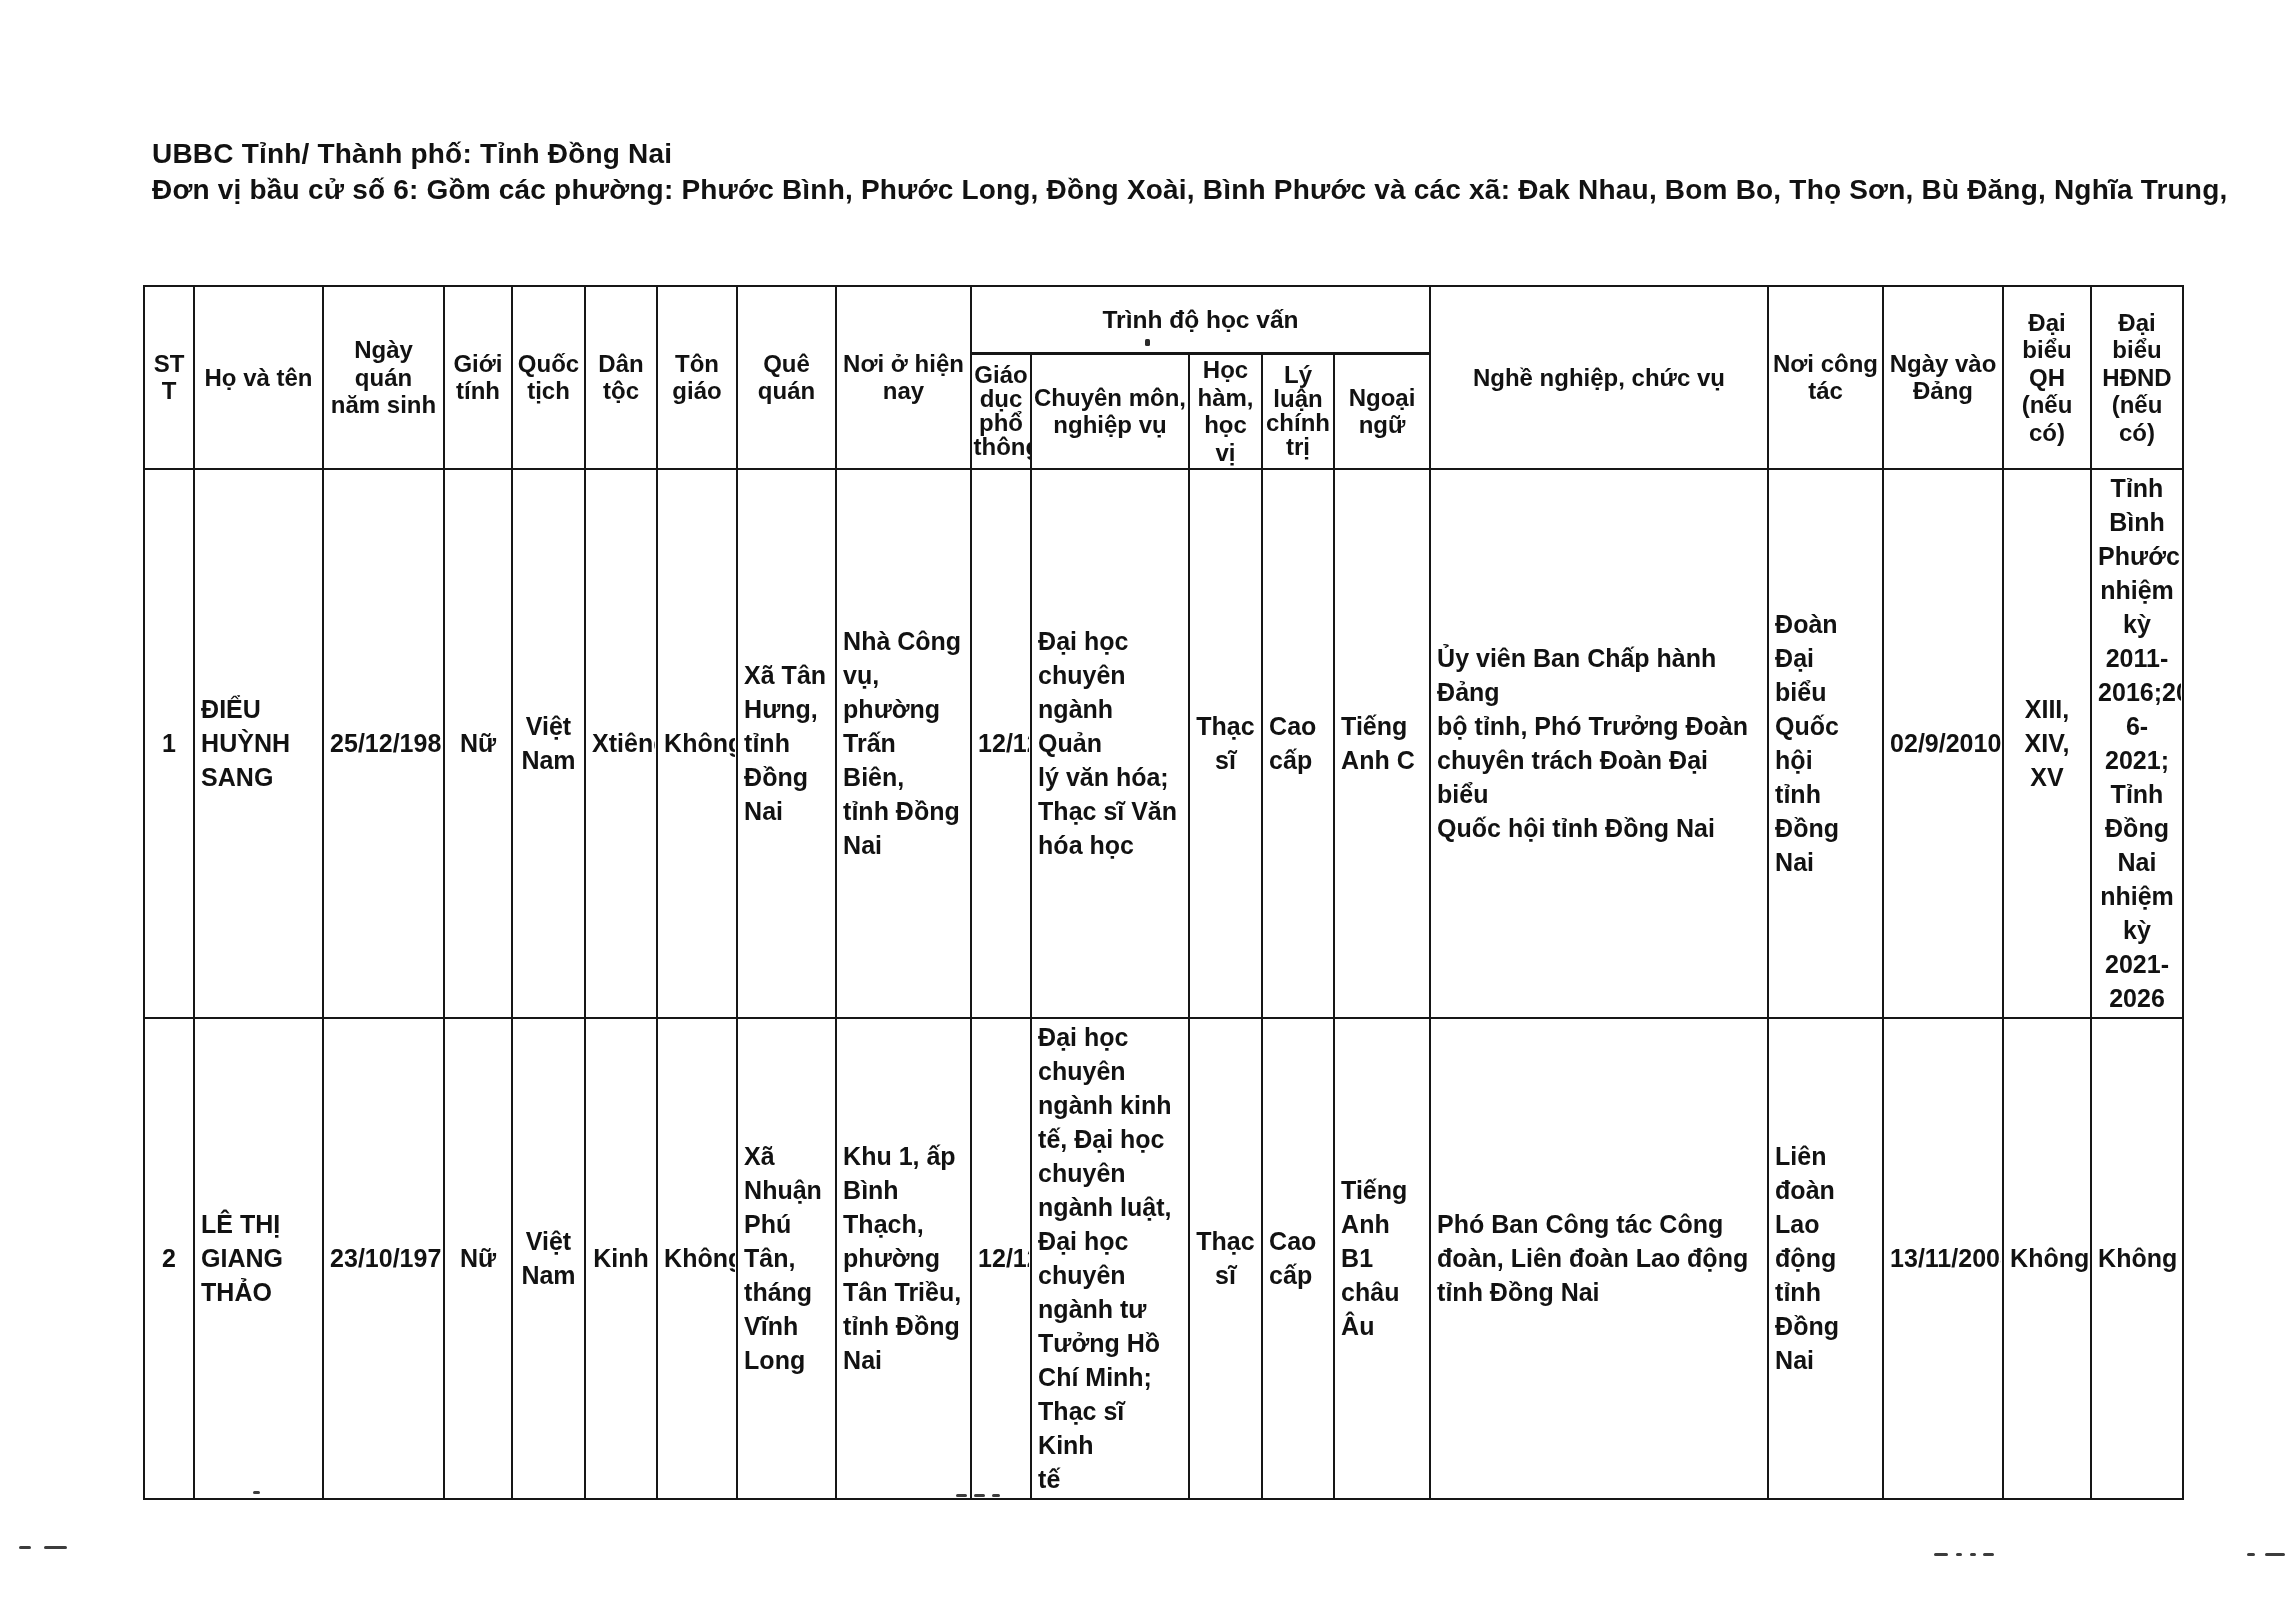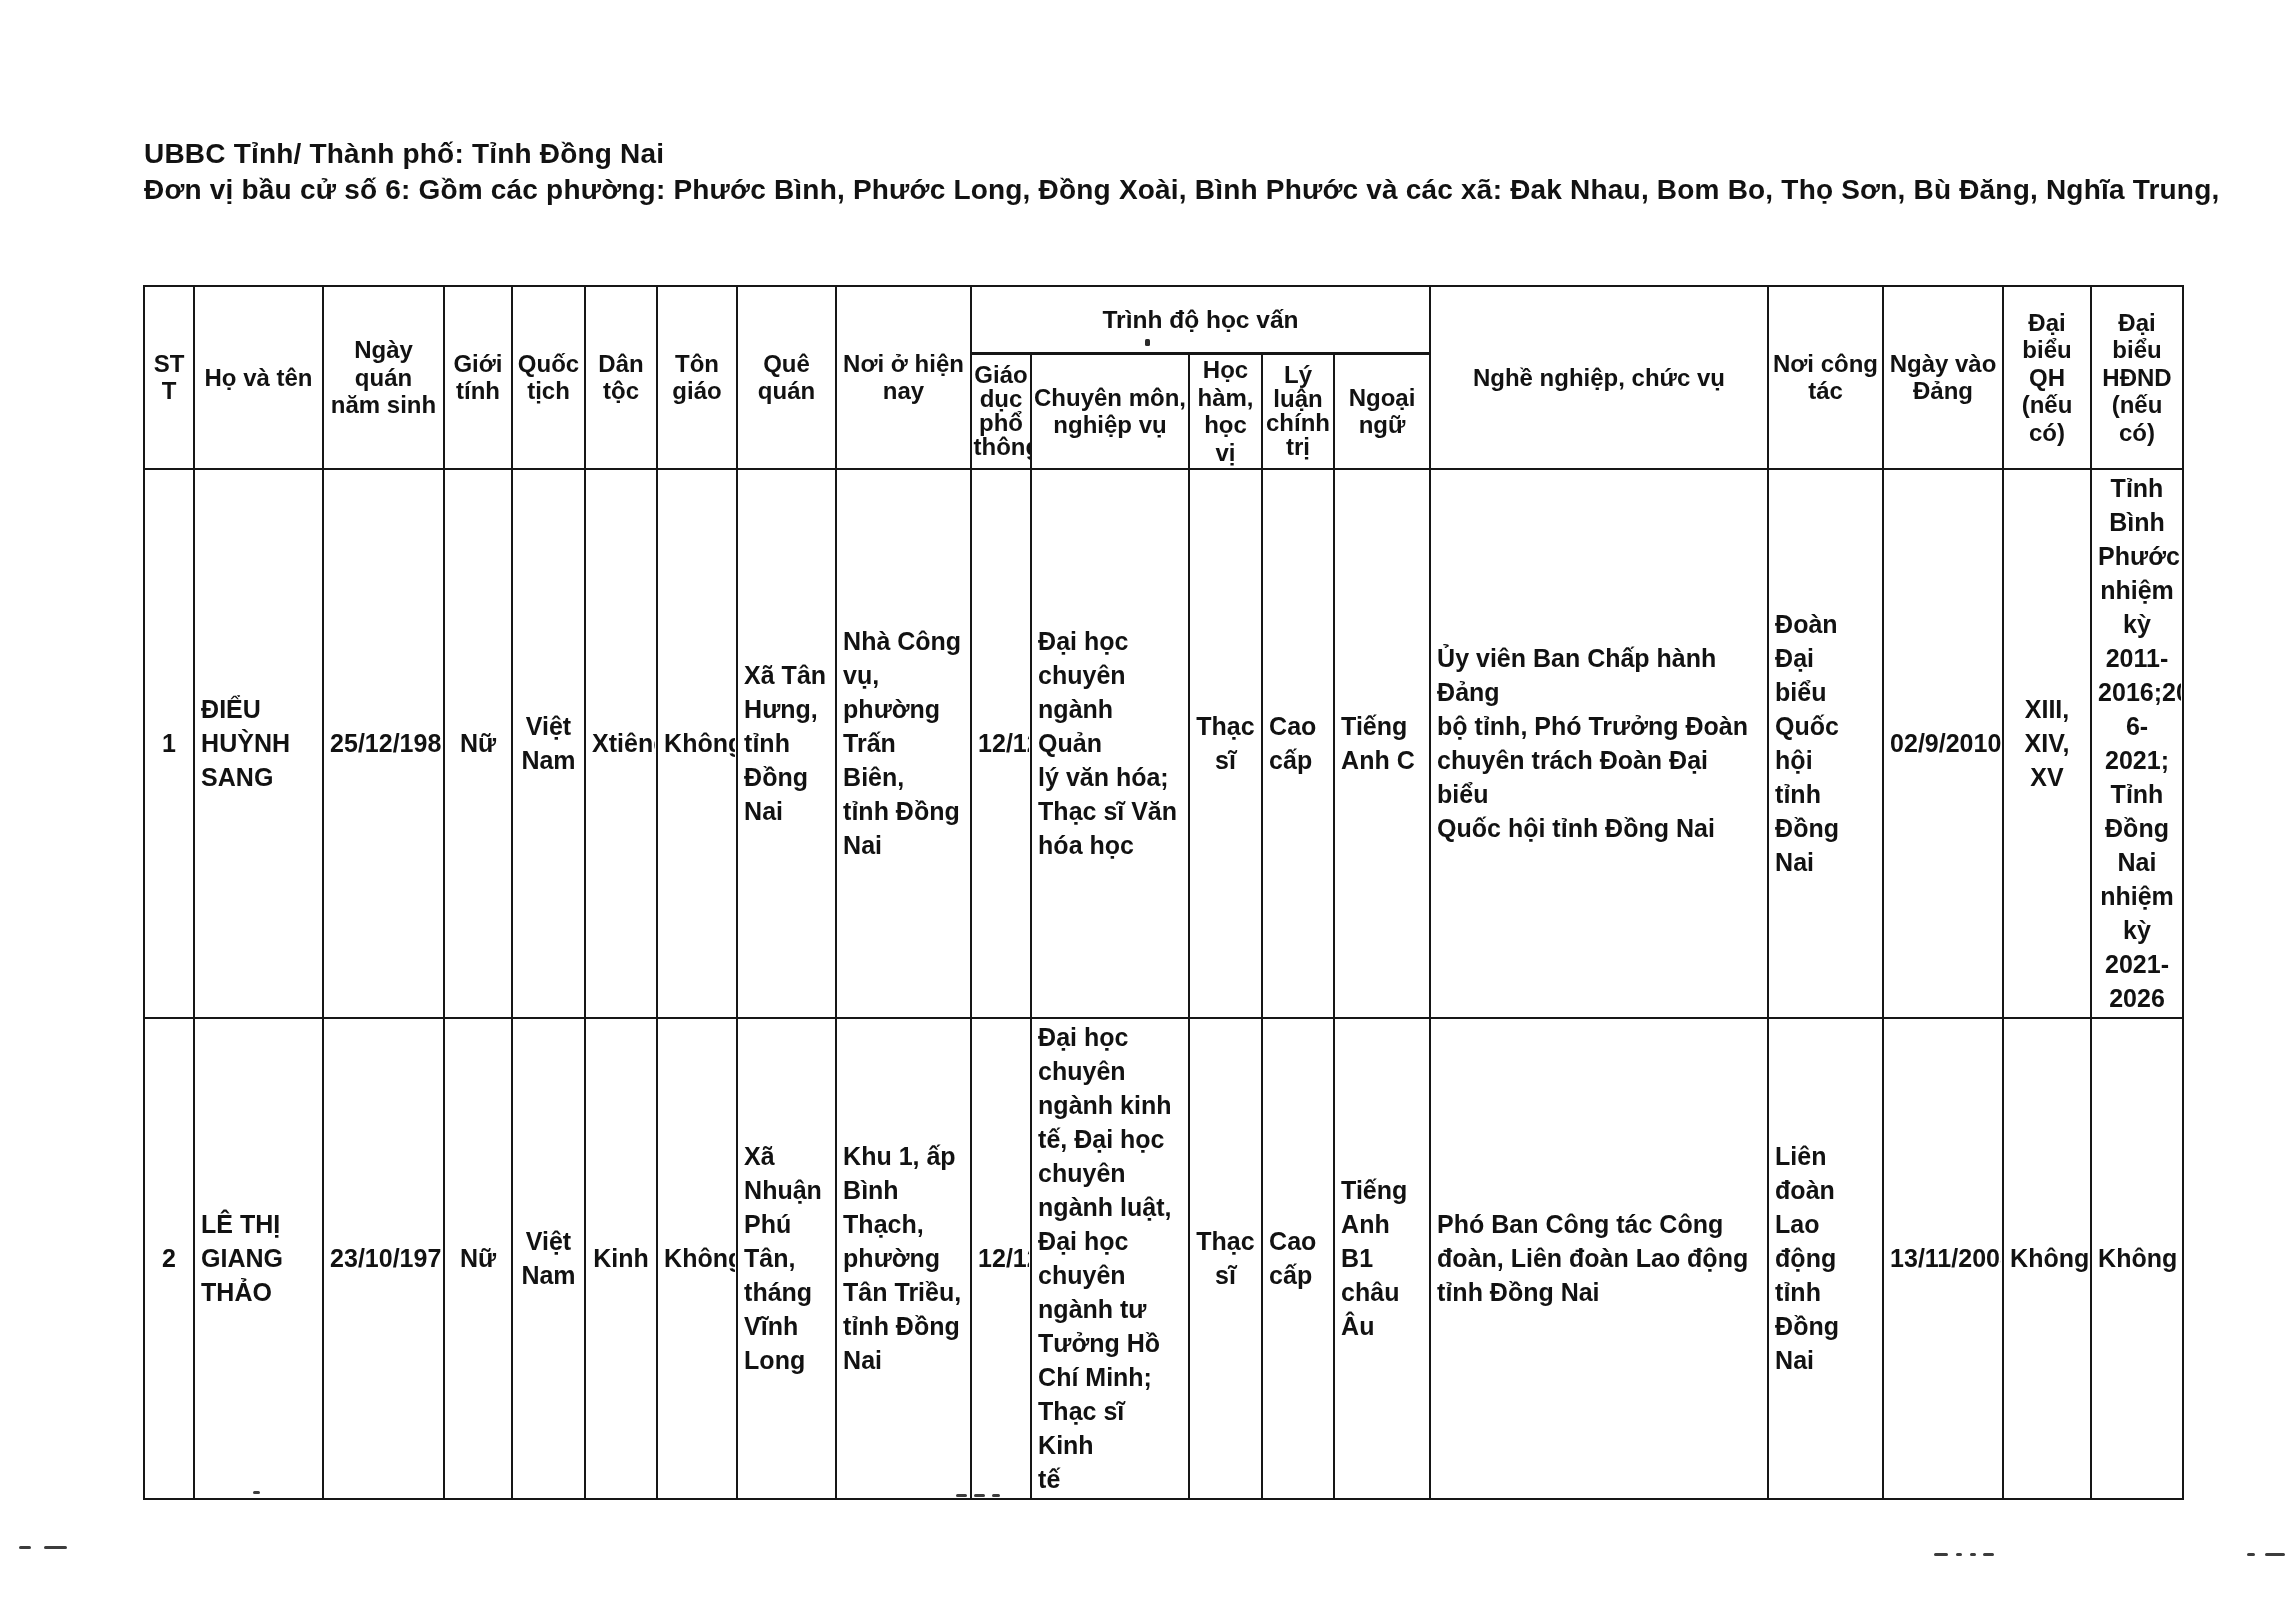--- a/index.html
+++ b/index.html
@@ -5,21 +5,21 @@
   html,body{margin:0;padding:0;background:#ffffff;}
   .page{
     position:relative;
     width:2295px;height:1618px;
     background:#fff;
     font-family:"Liberation Sans","DejaVu Sans",sans-serif;
     color:#121212;
     overflow:hidden;
   }
   .doc-header{
-    position:absolute;left:144px;top:136px;width:2112px;
+    position:absolute;left:152px;top:136px;width:2112px;
     font-weight:700;font-size:28px;line-height:36px;
   }
   .doc-header .hline{white-space:pre;letter-spacing:0.2px;}
   table.roster{
     position:absolute;left:143px;top:285px;
     width:2039px;
     border-collapse:collapse;table-layout:fixed;
   }
   .roster th,.roster td{
     border:2.3px solid #161616;

